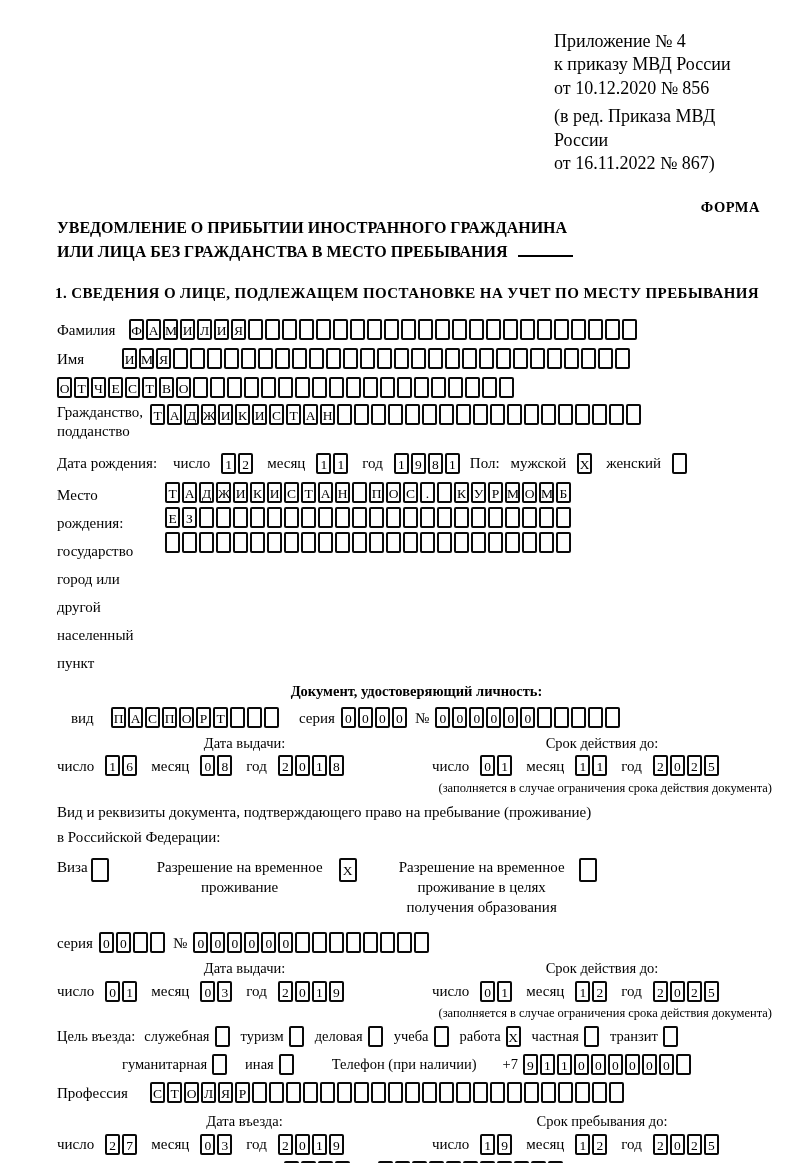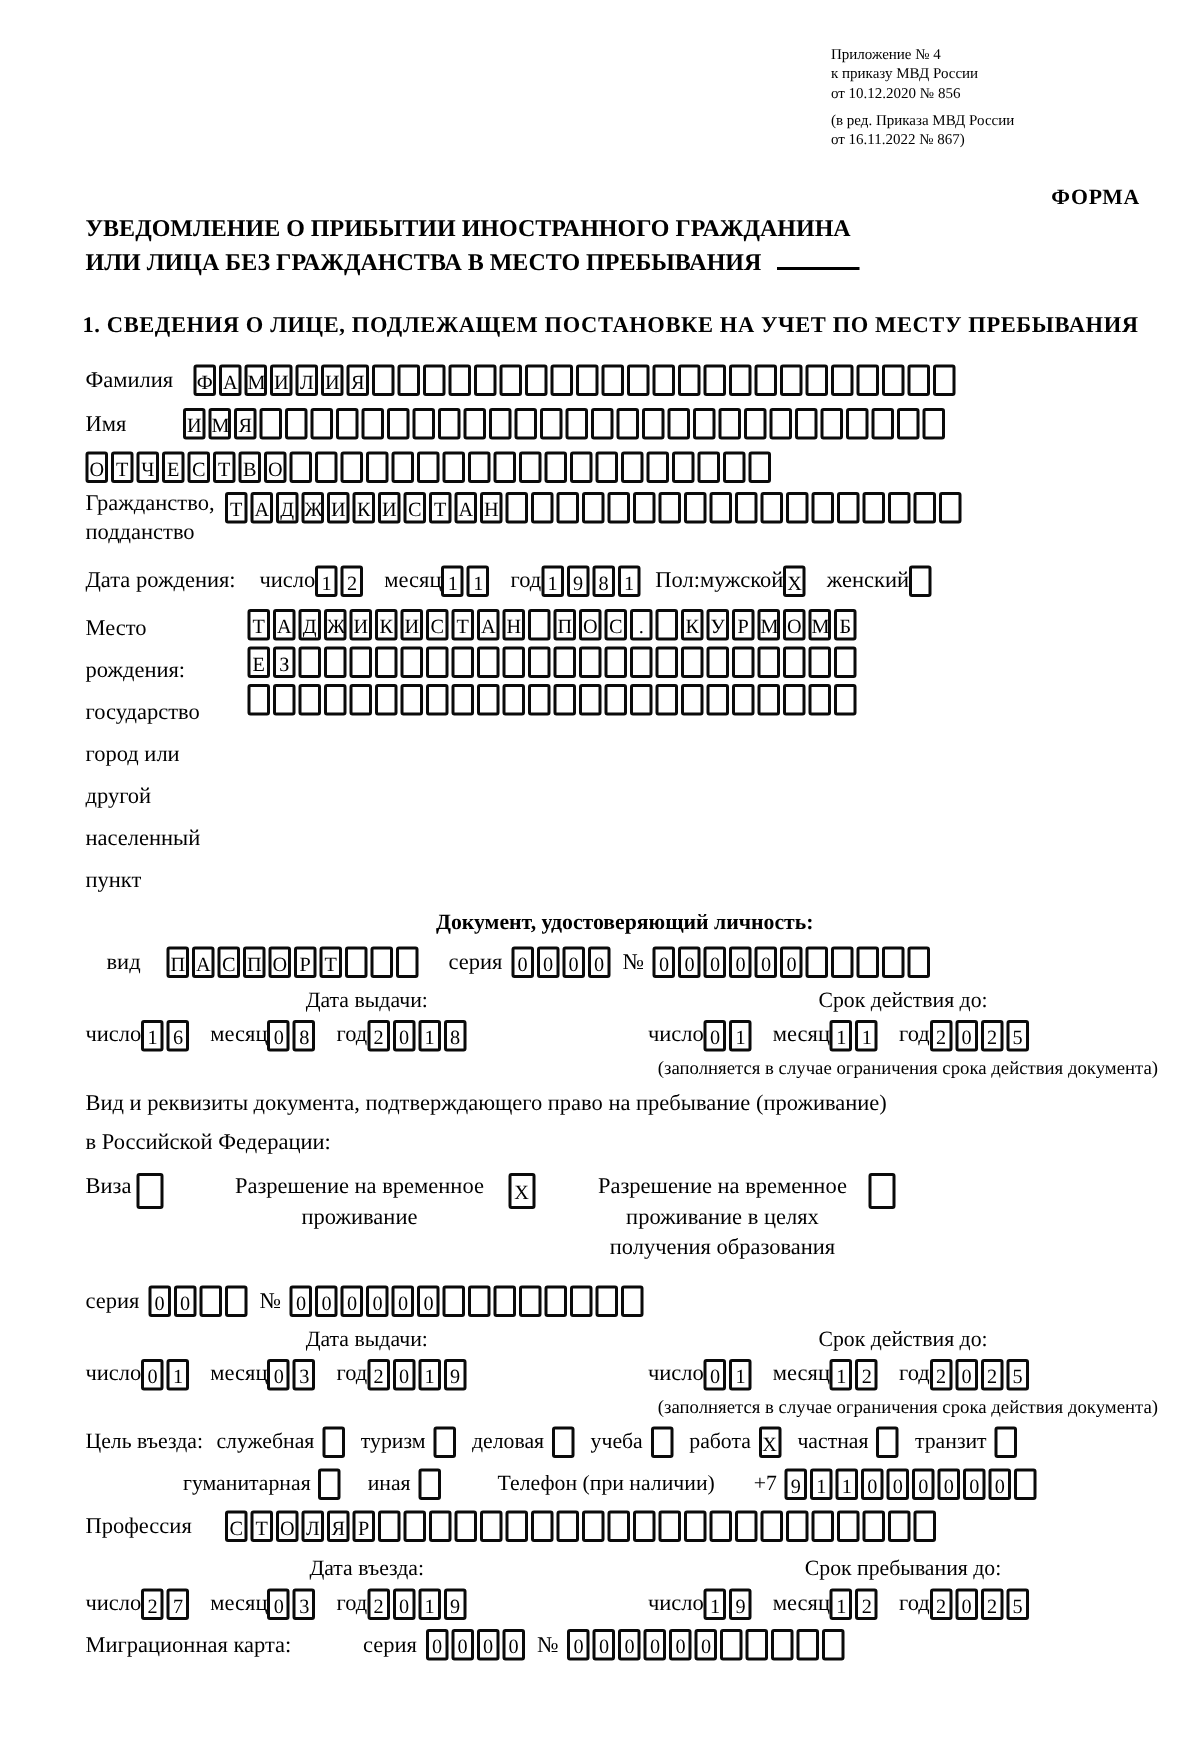--- a/index.html
+++ b/index.html
@@ -6,21 +6,21 @@
   html, body { margin: 0; padding: 0; }
   body {
     width: 800px; height: 1163px; overflow: hidden;
     background: #ffffff; color: #000;
     font-family: "Liberation Serif", "DejaVu Serif", serif;
     font-size: 15px;
   }
   .page { padding: 30px 24px 8px 57px; }
 
   
-  .appendix { width: 210px; margin-left: auto; margin-right: 12px; font-size: 10px; line-height: 1.3; }
+  .appendix { width: 210px; margin-left: auto; margin-right: 12px; font-size: 18px; line-height: 1.3; }
   .appendix .amend { margin-top: 5px; }
   .forma { text-align: right; padding-right: 16px; font-weight: bold; font-size: 14.5px; margin-top: 24px; letter-spacing: .5px; }
 
   .title { text-align: left; font-weight: bold; font-size: 16px; line-height: 1.45; }
   .blankline { display: inline-block; width: 55px; border-bottom: 2px solid #000; margin-left: 10px; vertical-align: baseline; }
 
   .sec { font-weight: bold; font-size: 15px; letter-spacing: .4px; margin: 22px 0 16px -2px; }
 
   
   .cells { display: inline-flex; flex-wrap: nowrap; align-items: center; }
@@ -34,21 +34,21 @@
   .frow { display: flex; align-items: flex-start; margin-bottom: 5px; }
   .frow .cells { margin-top: 1px; }
   .lbl { flex: 0 0 auto; line-height: 24px; }
   .lbl.two { line-height: 19px; }
   .w72 { width: 72px; } .w65 { width: 65px; } .w148 { width: 148px; }
   .w93 { width: 93px; } .w108 { width: 108px; } .w40 { width: 40px; }
   .inlbl { line-height: 24px; padding: 0 6px; }
   .stack .cells { display: flex; margin-bottom: 4px; }
 
   .dg { display: inline-flex; align-items: center; }
-  .dg .dlbl { padding-right: 0; line-height: 24px; }
+  .dg .dlbl { padding-right: 11px; line-height: 24px; }
   .dg .gap { width: 12px; }
 
   .center-bold { text-align: center; font-weight: bold; font-size: 14.5px; margin: 6px 0 6px; }
 
   .dates { display: flex; margin-bottom: 4px; }
   .dates .dcol { display: flex; flex-direction: column; }
   .dates .dleft { width: 375px; }
   .dates .dright { width: 340px; }
   .dhead { text-align: center; font-size: 14.5px; margin-bottom: 2px; }
   .dnote { font-size: 12.5px; text-align: right; margin-top: 3px; white-space: nowrap; }

